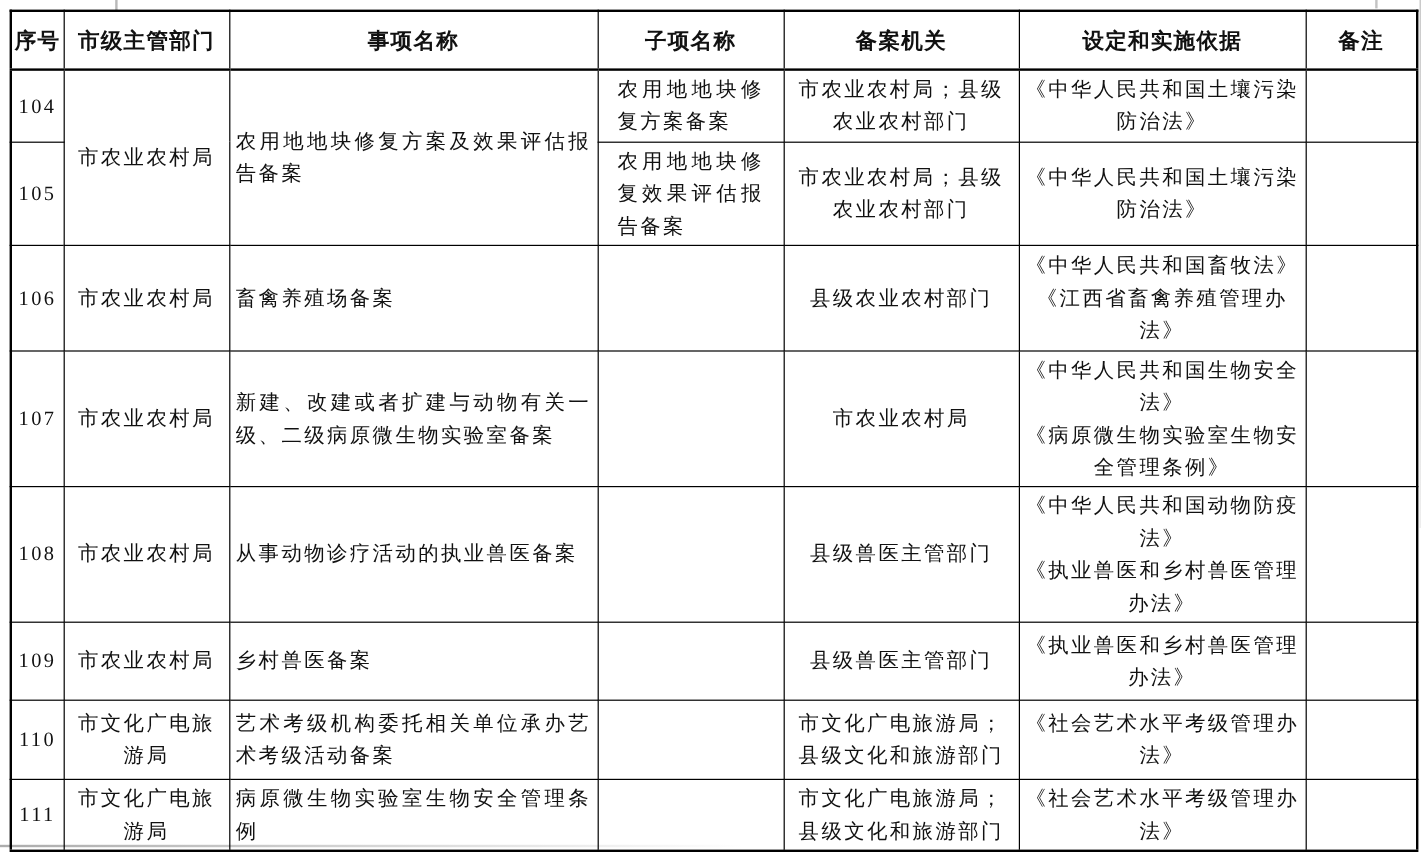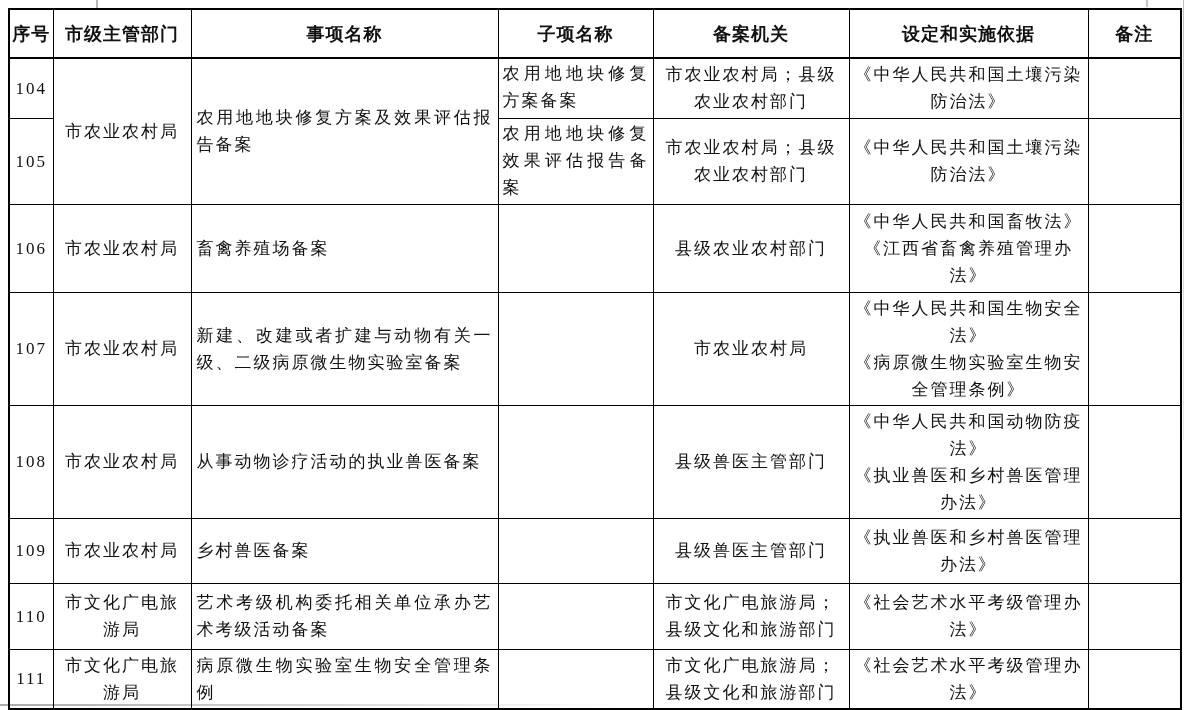--- a/index.html
+++ b/index.html
@@ -20,21 +20,21 @@
     font-family:"Liberation Sans","DejaVu Sans",sans-serif;
     font-weight:bold; font-size:18px; text-align:center; letter-spacing:1px;
     border-bottom-width:2px;
   }
 
   .reg td { font-size:17px; letter-spacing:2px; line-height:27px; }
 
   .c-seq  { text-align:center; font-size:16px; letter-spacing:0; }
   .c-dept { text-align:center; padding:0 11px; }
   .c-item { text-align:justify; padding:2px 5px; }
-  .c-sub  { text-align:justify; padding:2px 4px; vertical-align:middle;font-family:Liberation Mono, monospace; }
+  .c-sub  { text-align:justify; padding:2px 16px; vertical-align:middle; }
   .c-auth { text-align:center; padding:2px 6px; }
   .c-basis{ text-align:center; padding:2px 4px; white-space:pre-line; }
   .c-note { }
 
   tr.hrow { height:49px; }
   tr.r104 { height:60px; }
   tr.r105 { height:85px; }
   tr.r106 { height:88px; }
   tr.r107 { height:107px; }
   tr.r108 { height:106px; }

